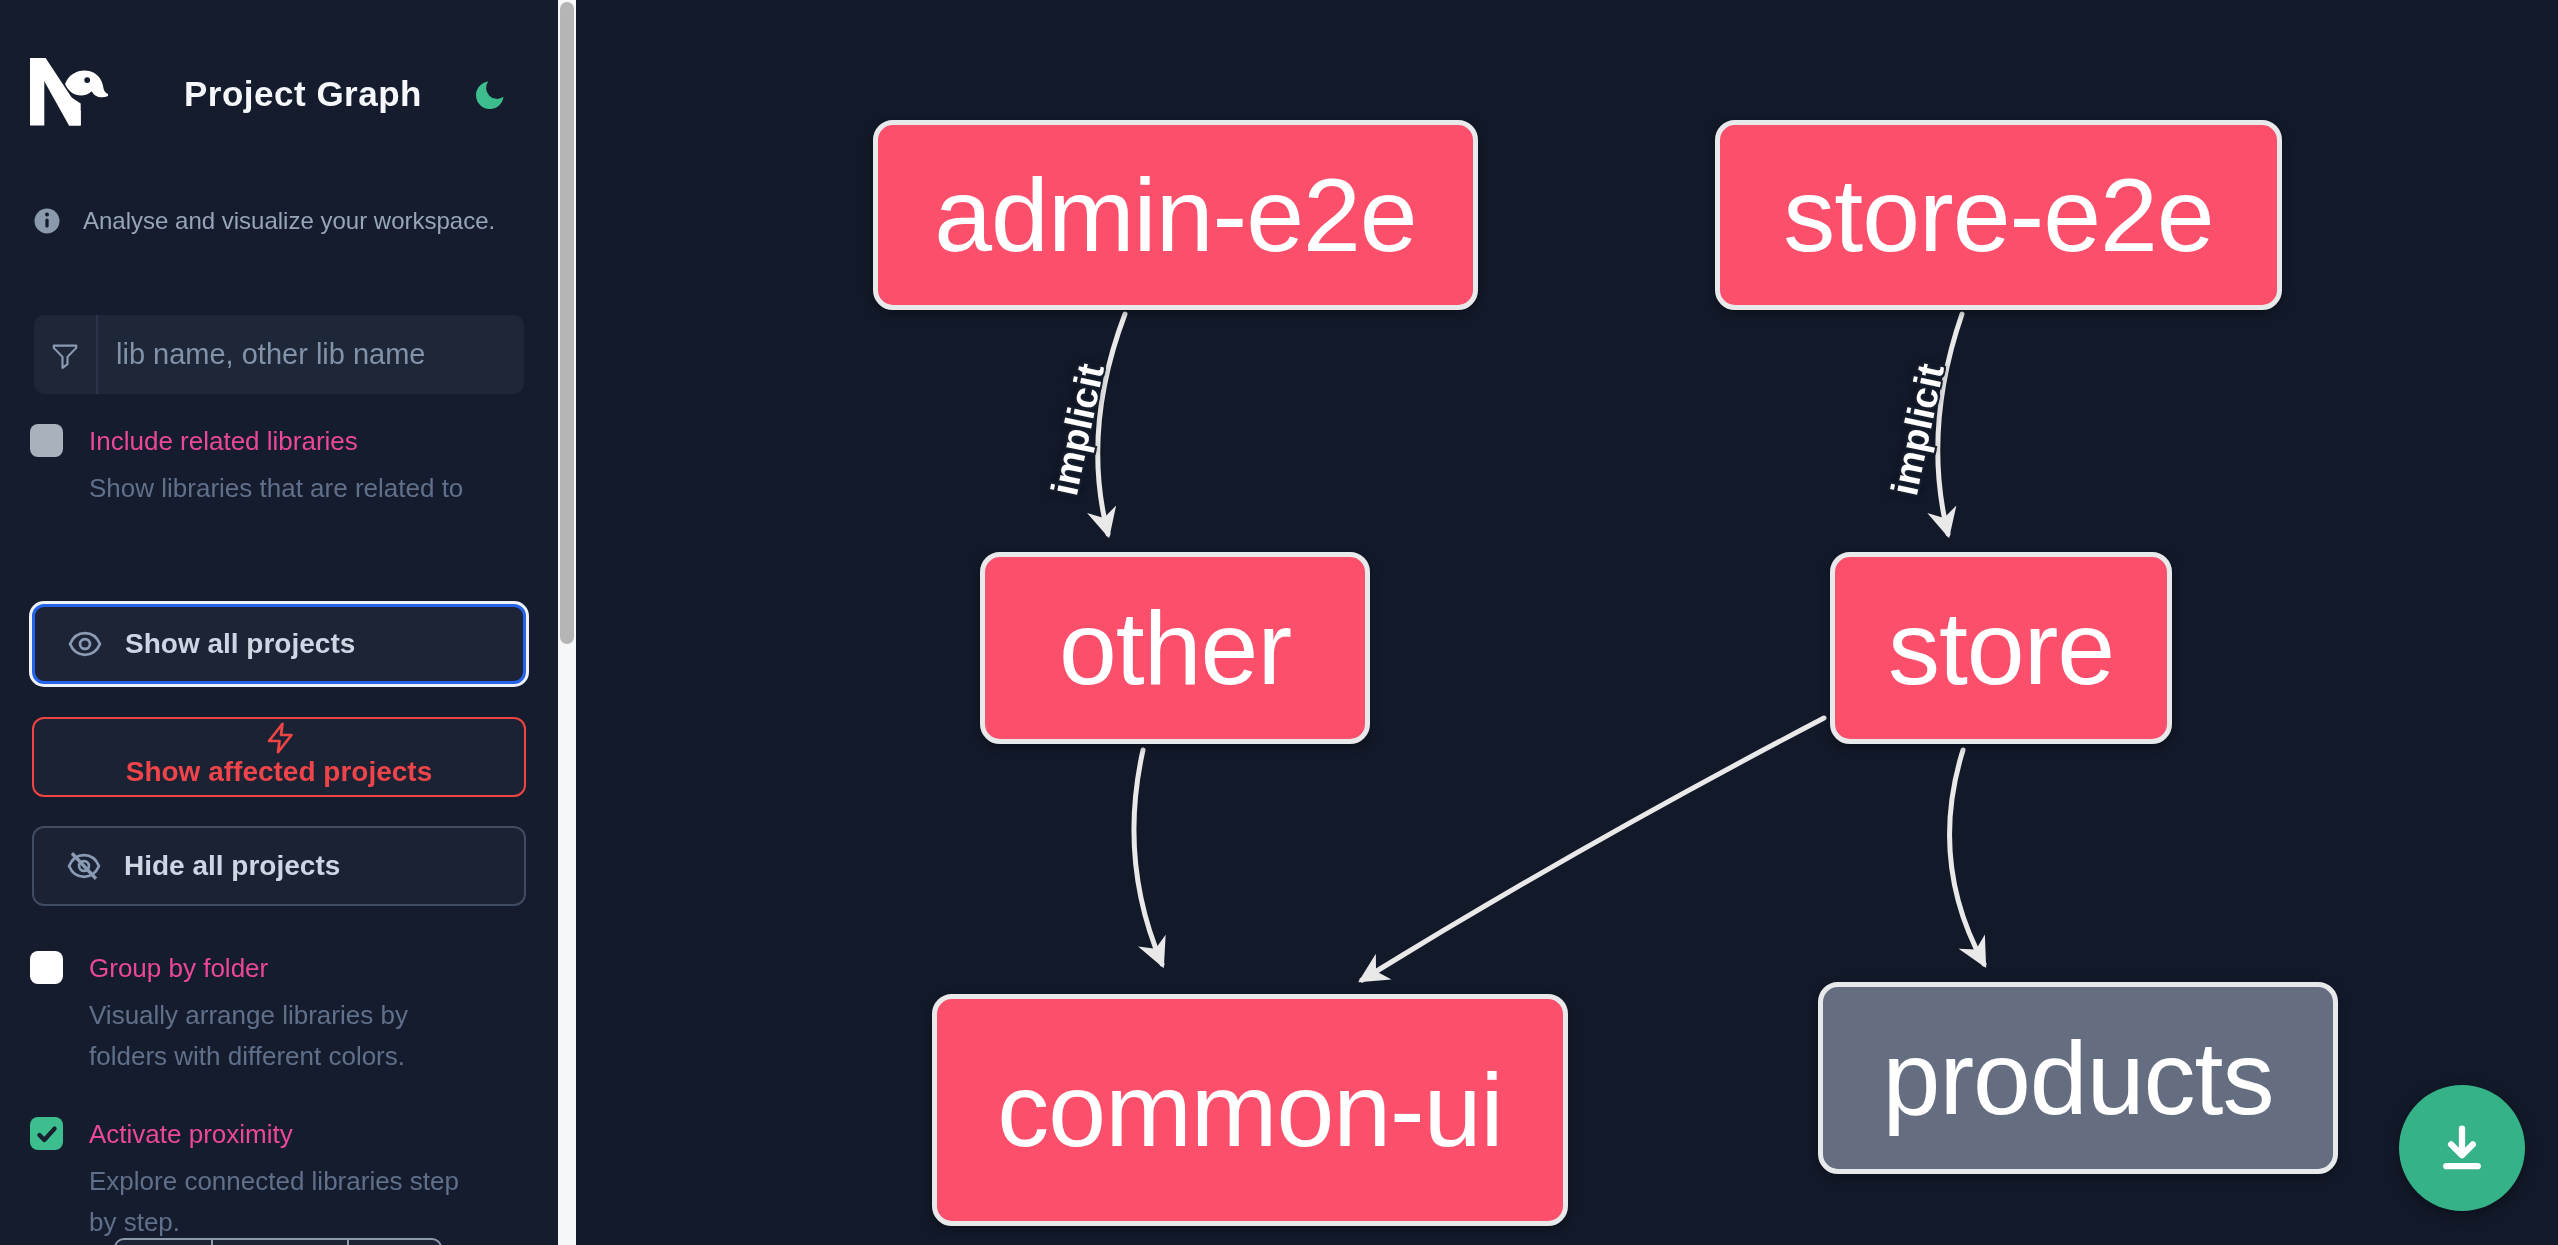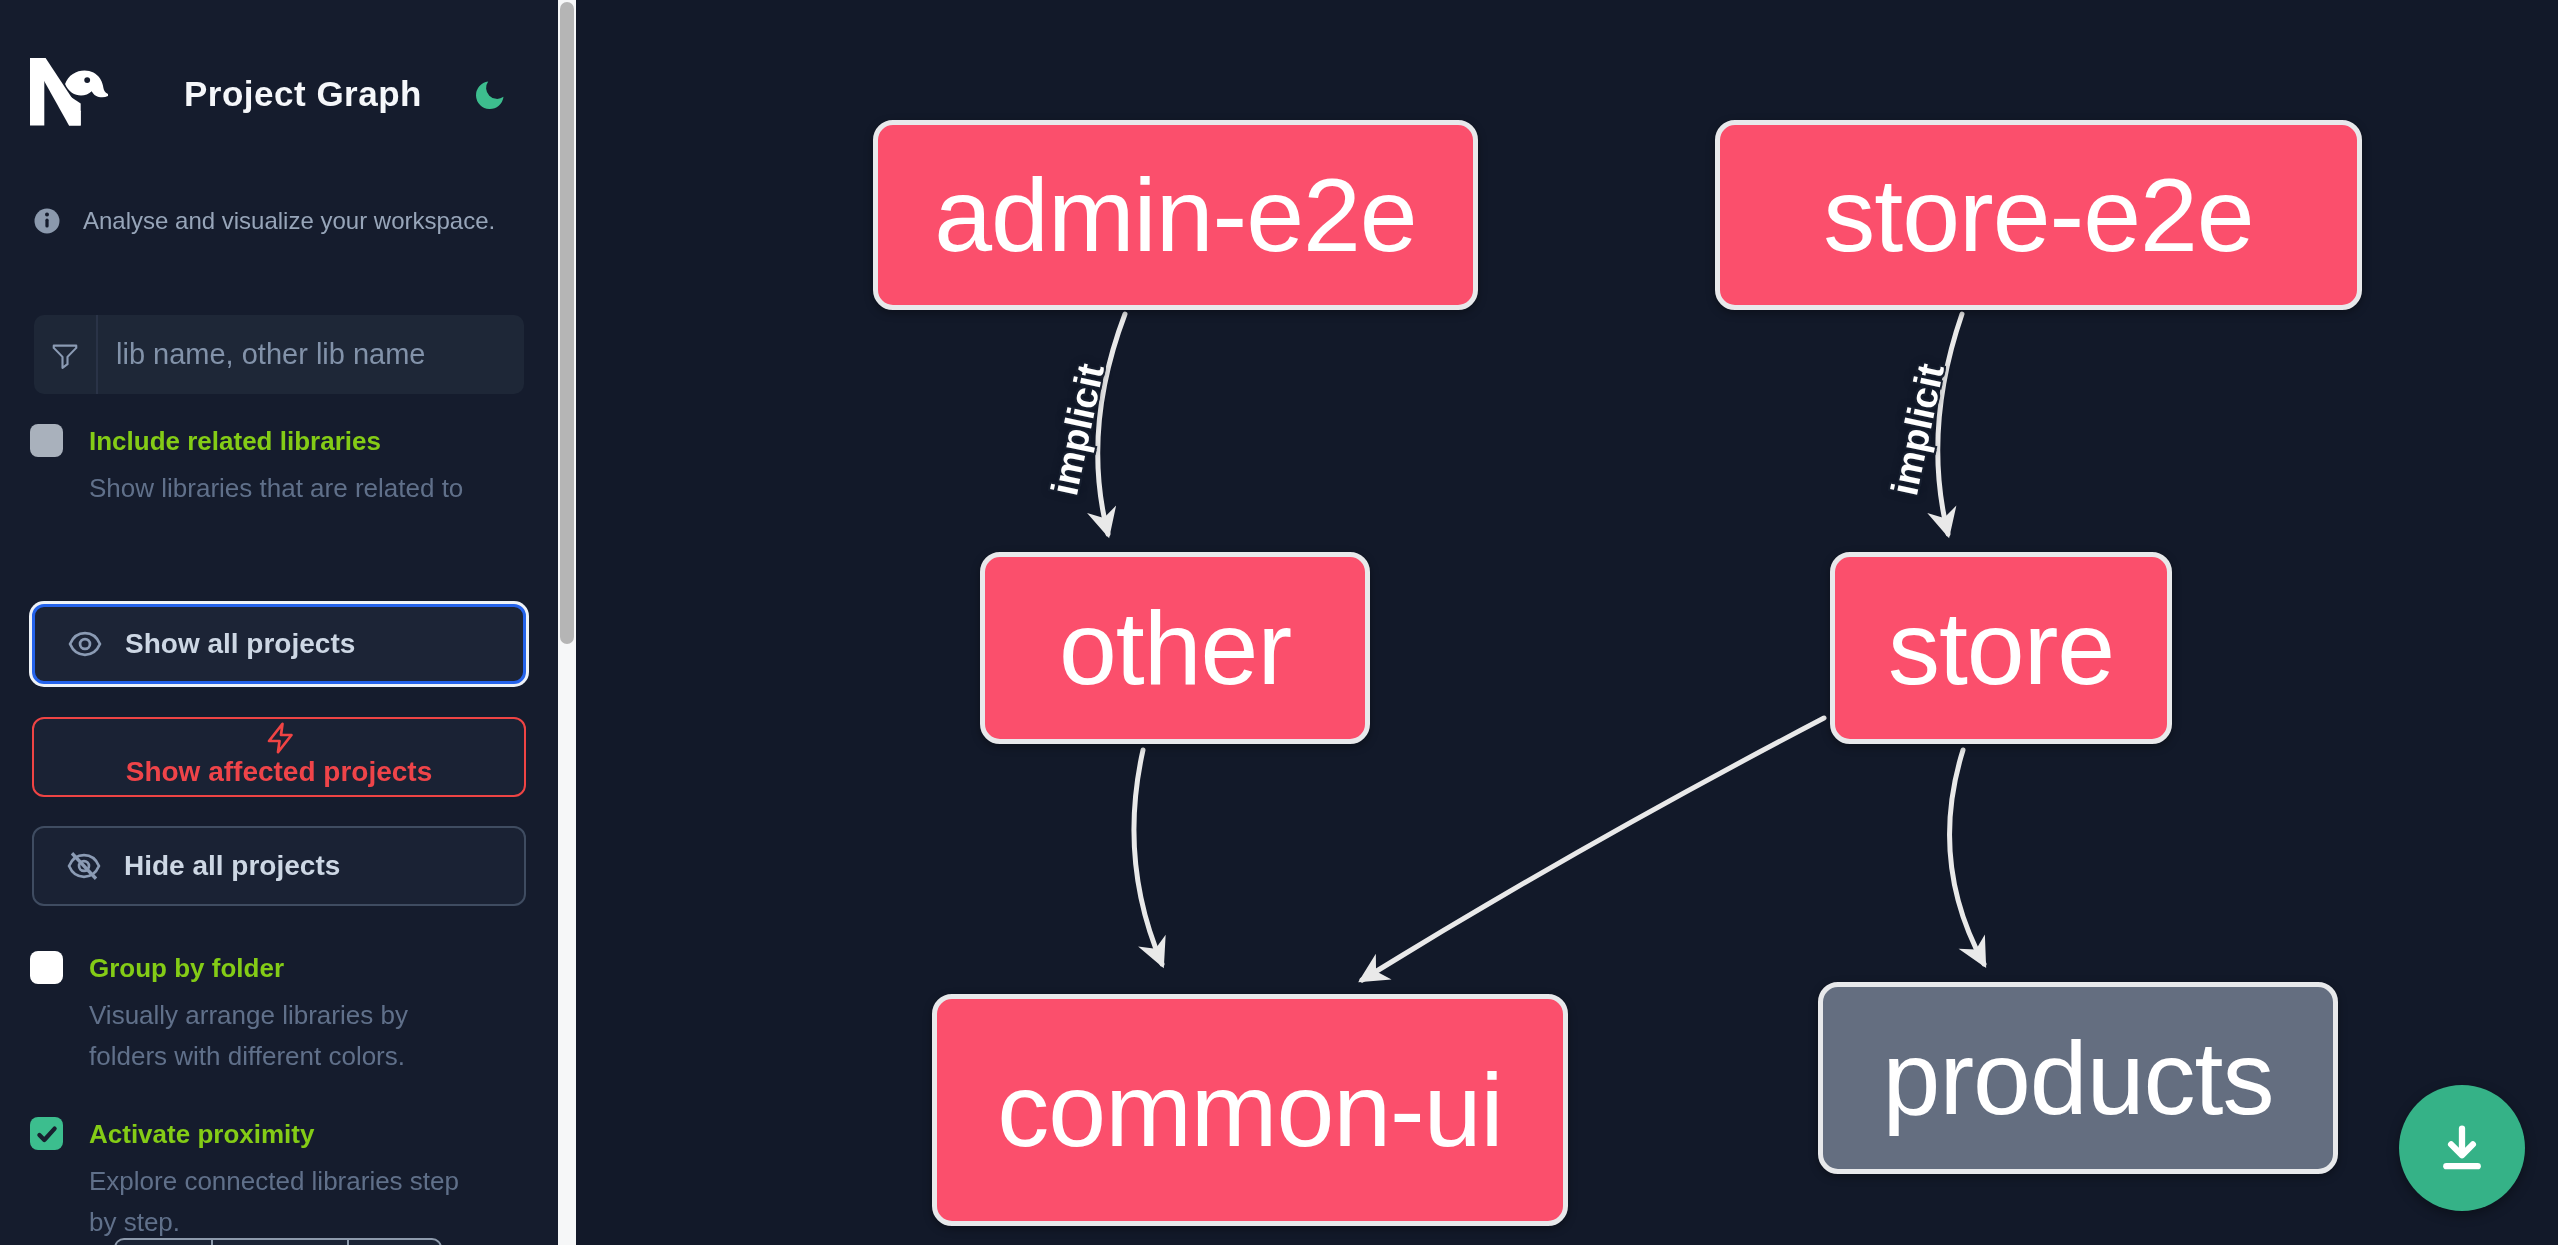--- a/index.html
+++ b/index.html
@@ -18,21 +18,21 @@
   .search .funnel-box{width:64px;height:100%;display:flex;align-items:center;justify-content:center;border-right:2px solid #2a3347;}
   .search input{flex:1;height:100%;background:transparent;border:none;outline:none;color:#3b82f6;font-size:29px;padding:0 18px;}
   .search input::placeholder{color:#8292a9;}
 
   .opt{position:absolute;left:30px;width:470px;cursor:pointer;}
   .opt .cb{position:absolute;left:0;top:0;width:33px;height:33px;border-radius:8px;}
   .cb.gray{background:#a9b1bc;}
   .cb.white{background:#ffffff;}
   .cb.green{background:#3cbe8e;display:flex;align-items:center;justify-content:center;}
   .cb.green svg{width:26px;height:26px;}
-  .opt .olabel{position:absolute;left:59px;top:2px;font-size:26px;font-weight:700;color:#84cc16;white-space:nowrap;}
+  .opt .olabel{position:absolute;left:59px;top:2px;font-size:26px;font-weight:400;color:#ec4899;white-space:nowrap;}
   .opt .odesc{position:absolute;left:59px;top:44px;font-size:26px;line-height:41px;color:#60708a;white-space:nowrap;}
 
   .btn{position:absolute;left:32px;width:494px;height:80px;border-radius:12px;background:#1a2234;
        display:flex;align-items:center;color:#cdd7e4;font-size:28px;font-weight:700;cursor:pointer;border:2px solid #3f4c61;}
   .btn svg{width:36px;height:36px;margin:0 22px 0 26px;flex:0 0 auto;}
   .btn.focused{border:3px solid #2563eb;box-shadow:0 0 0 3px #eef2f7;background:#1c2436;}
   .btn.affected{border:2px solid #ef4444;color:#ef4449;}
 
   .stepper{position:absolute;left:114px;top:1238px;width:328px;height:42px;border:2px solid #8d9aac;border-bottom:none;
            border-radius:10px 10px 0 0;background:#1b2335;display:flex;}
@@ -180,21 +180,21 @@
         <path d="M1386,314 Q1346,430 1372,534" marker-end="url(#arrow)"></path>
         <path d="M567,750 Q542,862 586,964" marker-end="url(#arrow)"></path>
         <path d="M1248,718 Q1005,845 786,980" marker-end="url(#arrow)"></path>
         <path d="M1387,750 Q1352,862 1408,964" marker-end="url(#arrow)"></path>
       </g>
     </svg>
 
     <div class="node pink" style="left:297px;top:120px;width:605px;height:190px;">
       <span>admin-e2e</span>
     </div>
-    <div class="node pink" style="left:1139px;top:120px;width:647px;height:190px;">
+    <div class="node pink" style="left:1139px;top:120px;width:567px;height:190px;">
       <span>store-e2e</span>
     </div>
     <div class="node pink" style="left:404px;top:552px;width:390px;height:192px;">
       <span>other</span>
     </div>
     <div class="node pink" style="left:1254px;top:552px;width:342px;height:192px;">
       <span>store</span>
     </div>
     <div class="node pink" style="left:356px;top:954px;width:636px;height:232px;margin-top:40px;">
       <span>common-ui</span>

